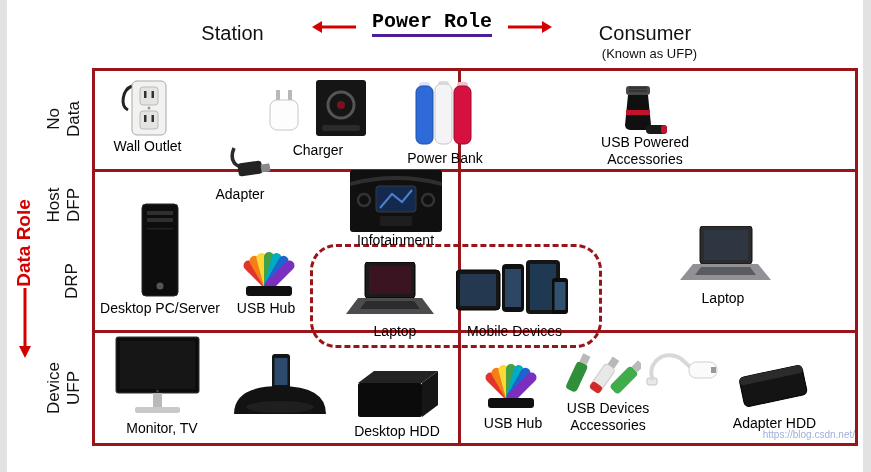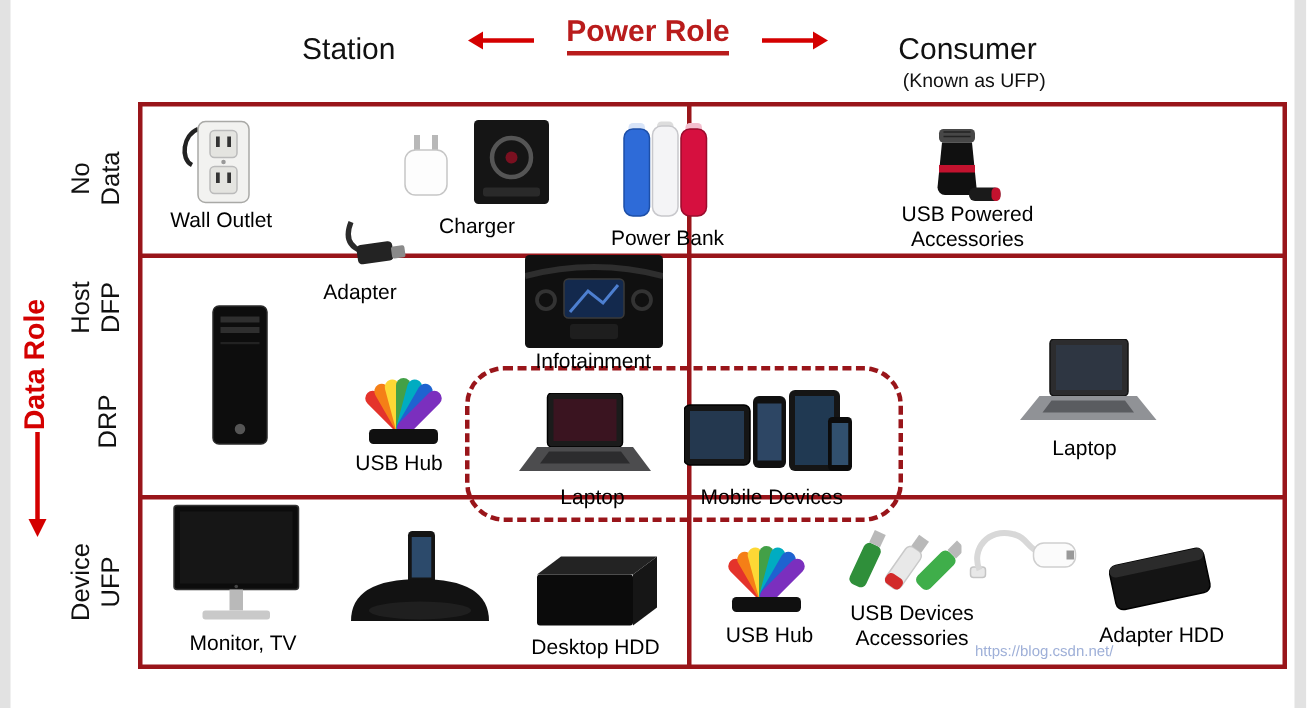--- a/index.html
+++ b/index.html
@@ -1,28 +1,28 @@
 <!DOCTYPE html>
 <html><head>
 <meta charset="utf-8">
 <style>
   html,body{margin:0;padding:0;background:#fff;}
   #stage{position:relative;width:871px;height:472px;background:#fff;overflow:hidden;
          font-family:"Liberation Sans",sans-serif;color:#111;}
   .abs{position:absolute;}
   .hdr-big{font-size:20px;color:#111;text-align:center;}
   .hdr-sub{font-size:13px;color:#111;text-align:center;}
-  .power{color:#b91c1c;font-weight:700;font-size:20px;border-bottom:3px solid #b91c1c;padding-bottom:1px;display:inline-block;}
+  .power{color:#000000;font-weight:700;font-size:20px;border-bottom:3px solid #4c1d95;padding-bottom:1px;display:inline-block;font-family:Liberation Mono, monospace;}
   .gridline{background:#99151a;}
   .lbl{font-size:14px;color:#000;text-align:center;white-space:pre-line;line-height:1.2;}
   .rot{position:absolute;transform:translate(-50%,-50%) rotate(-90deg);white-space:pre-line;
        text-align:center;font-size:17px;line-height:1.15;color:#111;}
   .datarole{color:#d40000;font-weight:700;font-size:19px;}
   .edgeband{background:#e2e2e2;}
-  .watermark{font-size:10px;color:#9fb0d8;text-align:left;}
+  .watermark{font-size:10px;color:#9fb0d8;text-align:right;}
   svg{display:block;}
 </style>
 </head>
 <body>
 
 <div id="stage">
 
   <div class="abs edgeband" style="left:0;top:0;width:7px;height:472px"></div>
   <div class="abs edgeband" style="left:863px;top:0;width:8px;height:472px"></div>
 
@@ -152,20 +152,21 @@
 
   <div class="abs" style="left:134px;top:202px">
     <svg width="52" height="96" viewBox="0 0 52 96">
       <rect x="8" y="2" width="36" height="92" rx="4" fill="#0d0d0d" stroke="#2a2a2a"></rect>
       <rect x="13" y="9" width="26" height="4" fill="#2f2f2f"></rect>
       <rect x="13" y="16" width="26" height="4" fill="#2f2f2f"></rect>
       <rect x="13" y="26" width="26" height="1.5" fill="#222"></rect>
       <circle cx="26" cy="84" r="3.5" fill="#555"></circle>
     </svg>
   </div>
+  <div class="abs lbl" style="left:95px;top:300px;width:130px">Desktop PC/Server</div>
 
   <div class="abs" style="left:238px;top:236px">
     <svg width="62" height="64" viewBox="0 0 62 64">
       <rect x="26" y="16" width="10" height="38" rx="5" fill="#e4332b" transform="rotate(-45 31 50)"></rect>
       <rect x="26" y="16" width="10" height="38" rx="5" fill="#f57f17" transform="rotate(-30 31 50)"></rect>
       <rect x="26" y="16" width="10" height="38" rx="5" fill="#fdd835" transform="rotate(-15 31 50)"></rect>
       <rect x="26" y="16" width="10" height="38" rx="5" fill="#43a047"></rect>
       <rect x="26" y="16" width="10" height="38" rx="5" fill="#00acc1" transform="rotate(15 31 50)"></rect>
       <rect x="26" y="16" width="10" height="38" rx="5" fill="#1e63d0" transform="rotate(30 31 50)"></rect>
       <rect x="26" y="16" width="10" height="38" rx="5" fill="#7b2fbe" transform="rotate(45 31 50)"></rect>

